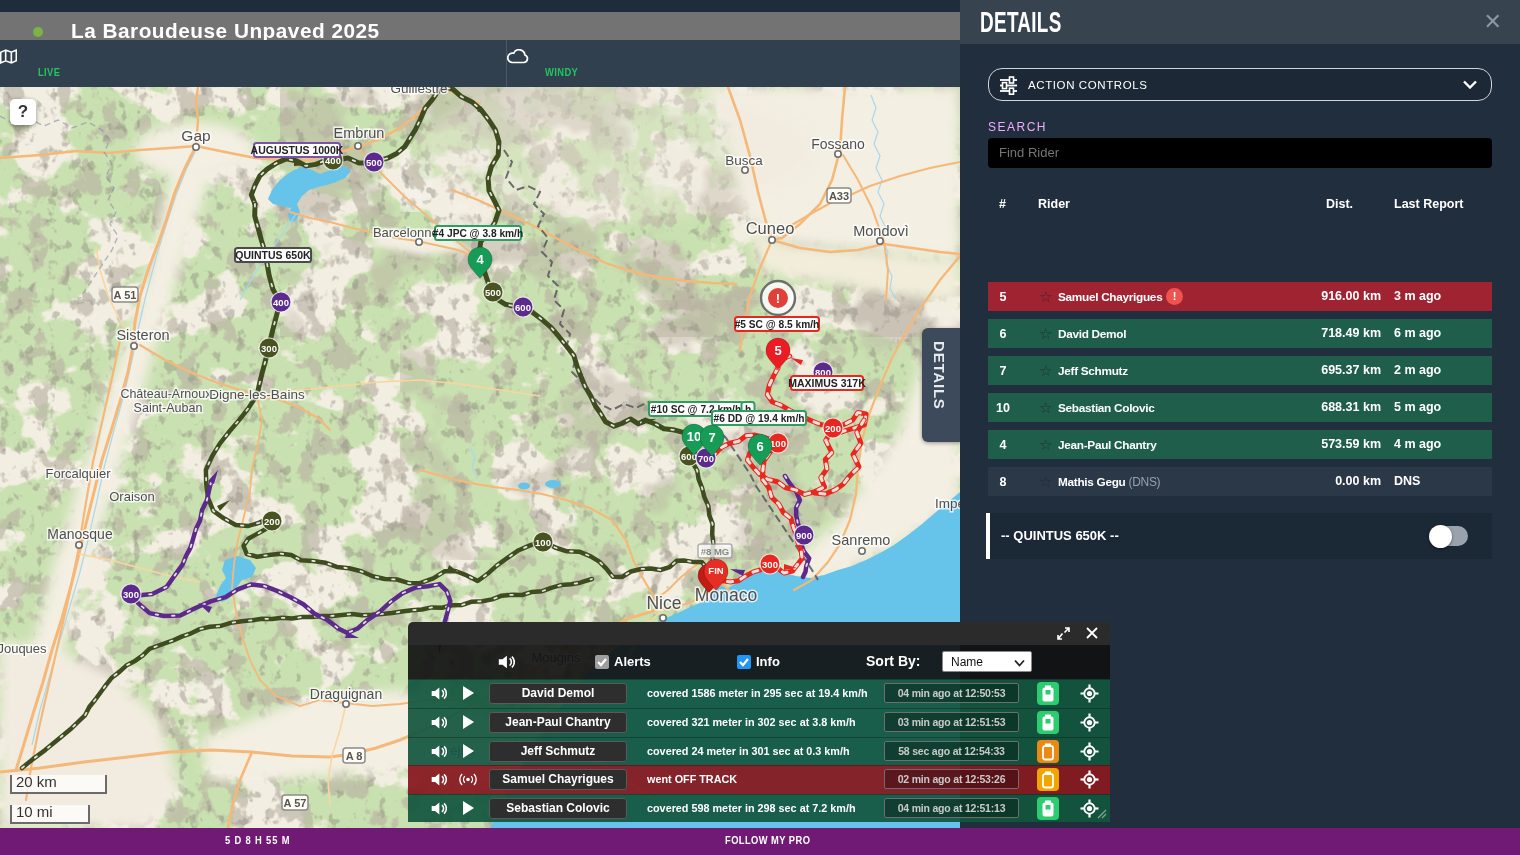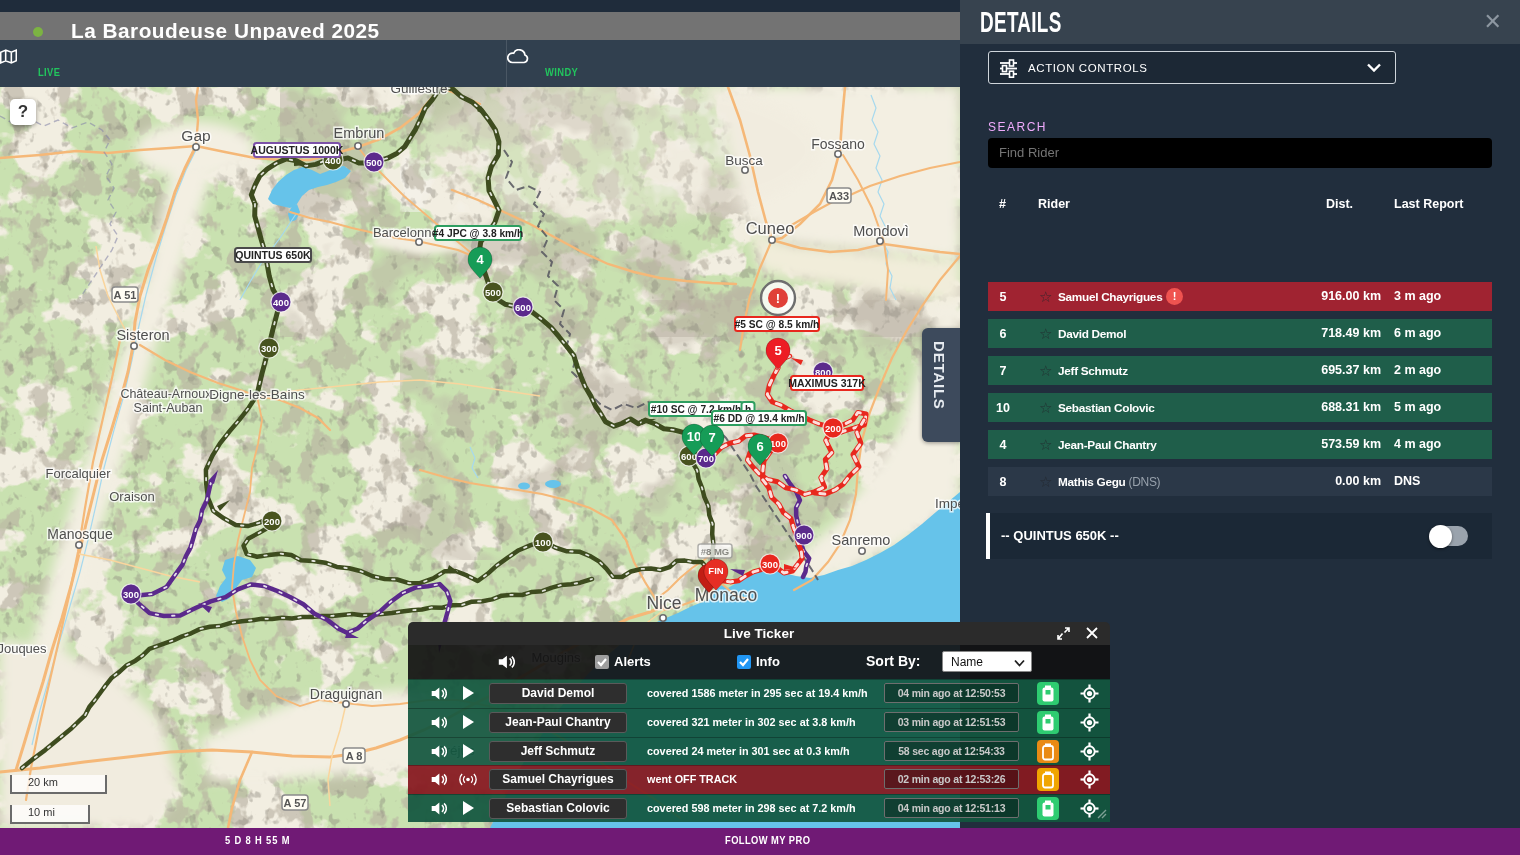--- a/index.html
+++ b/index.html
@@ -6,32 +6,32 @@
 #topbar{position:absolute;left:0;top:12px;width:1263px;height:40px;background:#737373}
 #topbar .dot{position:absolute;left:33px;top:15px;width:10px;height:10px;border-radius:50%;background:#7cb342}
 #topbar .title{position:absolute;left:71px;top:7px;color:#fff;font-size:21px;font-weight:bold;transform:scaleX(.99);transform-origin:0 0;white-space:nowrap;letter-spacing:.5px}
 #tabbar{position:absolute;left:0;top:40px;width:1520px;height:47px;background:#31404f}
 .tab{position:absolute;top:0;height:47px;width:506px;text-align:left;color:#22c55e}
 .tab .ic{margin-top:9px;height:17px}
 .tab .lb{font-size:11px;font-weight:bold;letter-spacing:.5px;transform:scaleX(.85);transform-origin:center}
 .tabsep{position:absolute;top:0;width:1px;height:47px;background:rgba(255,255,255,.12)}
 #map{position:absolute;left:0;top:87px;width:960px;height:741px;overflow:hidden}
 #helpbtn{position:absolute;left:10px;top:12px;width:26px;height:26px;background:#fff;border-radius:5px;color:#333;font-weight:bold;font-size:17px;text-align:center;line-height:26px;box-shadow:0 1px 4px rgba(0,0,0,.4)}
-.scalebox{position:absolute;background:rgba(255,255,255,.75);border:2px solid #6b6b6b;border-top:none;color:#333;font-size:11px;line-height:14px;padding:0 16px}
+.scalebox{position:absolute;background:rgba(255,255,255,.75);border:2px solid #6b6b6b;border-top:none;color:#333;font-size:15px;line-height:14px;padding:0 4px}
 #sideTab{position:absolute;left:922px;top:241px;width:38px;height:114px;background:#3d4a5c;border-radius:6px 0 0 6px;box-shadow:0 1px 4px rgba(0,0,0,.4)}
 #sideTab span{position:absolute;left:9px;top:13px;color:#e7ebf0;font-size:15px;font-weight:bold;letter-spacing:.8px;writing-mode:vertical-rl;transform-origin:center;white-space:nowrap}
 #bottombar{position:absolute;left:0;top:828px;width:1520px;height:27px;background:#701a75}
 #bottombar .t1{position:absolute;left:225px;top:6px;color:#fff;font-size:11px;font-weight:bold;letter-spacing:1px;transform:scaleX(.85);transform-origin:0 0}
 #bottombar .t2{position:absolute;left:725px;top:6px;color:#fff;font-size:11px;font-weight:bold;letter-spacing:.5px;transform:scaleX(.85);transform-origin:0 0}
 
 #panel{position:absolute;left:960px;top:0;width:560px;height:855px;background:#212e3d}
 #phead{position:absolute;left:0;top:0;width:560px;height:44px;background:#37434f}
 #phead .t{position:absolute;left:20px;top:5px;color:#fff;font-size:30px;font-weight:bold;transform:scaleX(.63);transform-origin:0 0;letter-spacing:.5px}
 #phead .x{position:absolute;right:18px;top:9px;color:#8d97a1;font-size:22px;font-weight:normal}
-.acbox{position:absolute;left:28px;top:51px;width:408px;height:33px;border:1px solid #cfd5db;border-radius:3px;background:#1c2835}
+.acbox{position:absolute;left:28px;top:68px;width:504px;height:33px;border:1px solid #cfd5db;border-radius:14px;background:#1c2835}
 .acbox .lb{position:absolute;left:39px;top:10px;color:#fff;font-size:11.5px;letter-spacing:.6px;font-weight:normal}
 .srch{position:absolute;left:28px;top:120px;color:#f0abfc;font-size:12px;letter-spacing:1.5px}
 .finput{position:absolute;left:28px;top:138px;width:504px;height:30px;background:#000000;border-radius:4px}
 .finput span{position:absolute;left:11px;top:7px;color:#757575;font-size:13px}
 .thead{position:absolute;color:#fff;font-size:12.5px;font-weight:bold}
 .sect{position:absolute;left:26px;width:506px;height:46px;background:#1b2836;border-left:4px solid #fff}
 .sect .lb{position:absolute;left:11px;top:15px;color:#fff;font-size:13px;font-weight:bold}
 .tgl{position:absolute;right:24px;top:13px;width:36px;height:20px;border-radius:10px}
 .tgl .knob{position:absolute;top:-1.5px;width:23px;height:23px;border-radius:50%;background:#fff;box-shadow:0 1px 3px rgba(0,0,0,.5)}
 .tglon{background:#4caf50}.tglon .knob{right:-3px}
@@ -423,21 +423,20 @@
     </div>
 <div class="sect" style="top:513px">
       <div class="lb">-- QUINTUS 650K --</div>
       <div class="tgl tgloff">
         <div class="knob"></div>
       </div>
     </div>
 </div>
 <div id="ticker">
 <div id="thead2">
-      <div class="t">Live Ticker</div>
 <svg style="position:absolute;right:40px;top:5px" width="13" height="13" viewBox="0 0 13 13">
         <path d="M8,1 L12,1 L12,5 M12,1 L7.5,5.5 M5,12 L1,12 L1,8 M1,12 L5.5,6.5" stroke="#fff" stroke-width="1.6" fill="none"></path>
       </svg>
 <svg style="position:absolute;right:12px;top:5px" width="12" height="12" viewBox="0 0 12 12">
         <path d="M1,1 L11,11 M11,1 L1,11" stroke="#fff" stroke-width="1.8"></path>
       </svg>
 </div>
 <div id="tctrl">
 <svg style="position:absolute;left:89px;top:8px" width="18" height="18" viewBox="0 0 20 20">
         <path d="M2,7 L6,7 L11,3 L11,17 L6,13 L2,13 Z" fill="#fff"></path>

